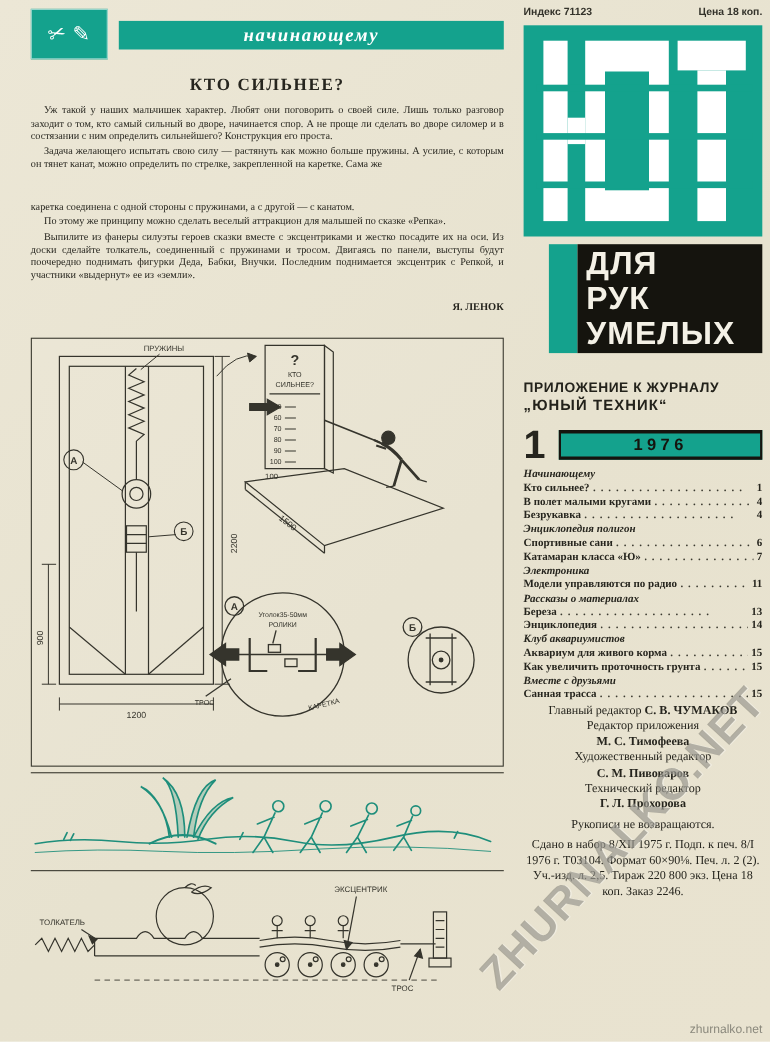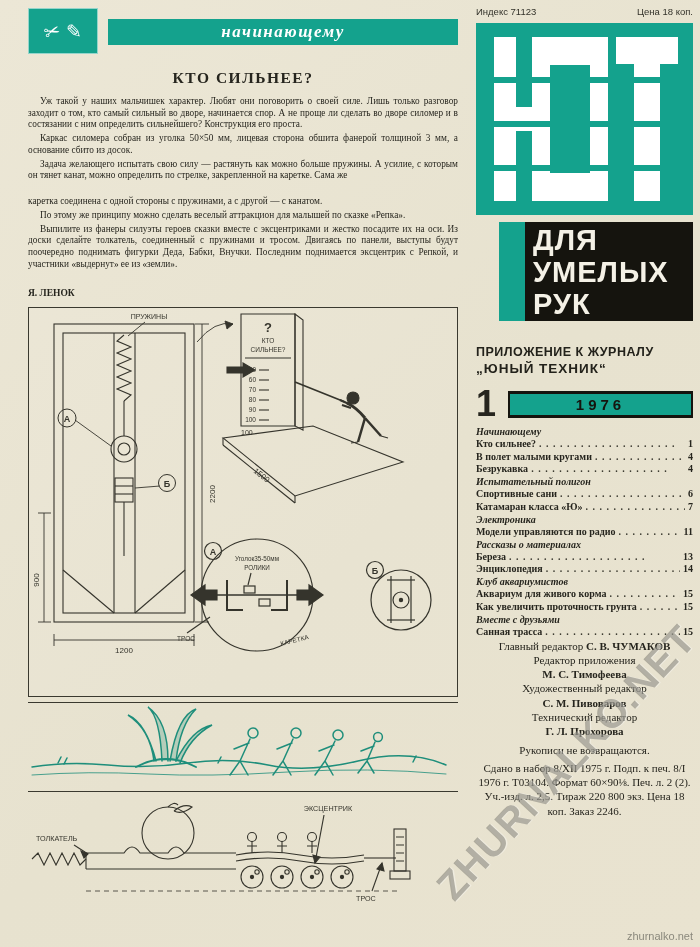--- a/index.html
+++ b/index.html
@@ -14,29 +14,29 @@
   .emblem-box{width:70px;height:46px;background:#14a28d;display:flex;align-items:center;justify-content:center;gap:6px;box-shadow:inset 0 0 0 1px rgba(255,255,255,.55);}
   .emblem-box span{color:#fff;font-size:19px;line-height:1;}
   .emblem-box .sc{transform:rotate(-18deg);}
   .rubric-band{flex:1;margin-left:10px;margin-top:11px;height:26px;background:#14a28d;display:flex;align-items:center;justify-content:center;}
   .rubric-band span{color:#fff;font-style:italic;font-weight:bold;font-size:17px;letter-spacing:1.5px;font-family:"Liberation Serif",serif;}
   .article-title{margin-top:15px;text-align:center;font-weight:bold;font-size:15.5px;letter-spacing:1.5px;}
   .cols{display:flex;gap:12px;margin-top:9px;min-height:204px;flex-direction:column;}
   .col{flex:1;text-align:justify;font-size:9.3px;line-height:1.26;}
   .col p{margin:0 0 2px 0;text-indent:12px;}
   .col p.no-indent{text-indent:0;}
-  .author{text-align:left;font-weight:bold;font-size:9.5px;margin-top:17px;}
+  .author{text-align:right;font-weight:bold;font-size:9.5px;margin-top:17px;}
   .drawing-box{margin-top:7px;border:1.5px solid #3a392f;height:388px;background:rgba(255,255,255,0.06);}
   .repka-strip{margin-top:5px;border-top:1.5px solid #3a392f;border-bottom:1.5px solid #3a392f;height:88px;}
   .mech-box{margin-top:7px;height:108px;}
   .copyright{margin-top:3px;font-size:9px;}
   svg text{font-family:"Liberation Sans",sans-serif;fill:#35342c;}
   
   .sidebar{position:absolute;left:476px;top:6px;width:217px;font-family:"Liberation Serif",serif;}
-  .index-row{display:flex;justify-content:space-between;font-family:"Liberation Sans",sans-serif;font-weight:normal;font-size:9.5px;color:#33322a;}
+  .index-row{display:flex;justify-content:space-between;font-family:"Liberation Sans",sans-serif;font-weight:bold;font-size:9.5px;color:#33322a;}
   .ut-logo{margin-top:6px;width:217px;height:192px;background:#14a28d;}
   .black-row{margin-top:7px;display:flex;height:99px;padding-left:23px;}
   .black-row .teal-strip{width:26px;background:#14a28d;}
   .black-box{flex:1;background:#15140e;color:#f4f1e6;font-family:"Liberation Sans",sans-serif;font-weight:bold;font-size:29px;line-height:32px;letter-spacing:1px;padding:2px 0 0 8px;}
   .subtitle{margin-top:24px;font-family:"Liberation Sans",sans-serif;font-weight:bold;color:#23221b;}
   .subtitle .s1{font-size:12.5px;letter-spacing:.5px;}
   .subtitle .s2{font-size:13.5px;margin-top:2px;letter-spacing:1px;}
   .issue-row{margin-top:11px;display:flex;align-items:center;}
   .issue-num{font-family:"Liberation Sans",sans-serif;font-weight:bold;font-size:36px;line-height:34px;}
   .year-box{flex:1;margin-left:12px;background:#14a28d;border:2px solid #15140e;border-top-width:3px;border-bottom-width:3px;text-align:center;font-family:"Liberation Sans",sans-serif;font-weight:bold;font-size:15px;letter-spacing:4px;padding:2px 0;color:#15140e;}
@@ -73,21 +73,20 @@
       <div class="rubric-band">
         <span>начинающему</span>
       </div>
     </div>
 
     <div class="article-title">КТО СИЛЬНЕЕ?</div>
 
     <div class="cols">
       <div class="col">
         <p>Уж такой у наших мальчишек характер. Любят они поговорить о своей силе. Лишь только разговор заходит о том, кто самый сильный во дворе, начинается спор. А не проще ли сделать во дворе силомер и в состязании с ним определить сильнейшего? Конструкция его проста.</p>
-        <p>Каркас силомера собран из уголка 50×50 мм, лицевая сторона обшита фанерой толщиной 3 мм, а основание сбито из досок.</p>
         <p>Задача желающего испытать свою силу — растянуть как можно больше пружины. А усилие, с которым он тянет канат, можно определить по стрелке, закрепленной на каретке. Сама же</p>
       </div>
       <div class="col">
         <p class="no-indent">каретка соединена с одной стороны с пружинами, а с другой — с канатом.</p>
         <p>По этому же принципу можно сделать веселый аттракцион для малышей по сказке «Репка».</p>
         <p>Выпилите из фанеры силуэты героев сказки вместе с эксцентриками и жестко посадите их на оси. Из доски сделайте толкатель, соединенный с пружинами и тросом. Двигаясь по панели, выступы будут поочередно поднимать фигурки Деда, Бабки, Внучки. Последним поднимается эксцентрик с Репкой, и участники «выдернут» ее из «земли».</p>
         <div class="author">Я. ЛЕНОК</div>
       </div>
     </div>
 
@@ -296,22 +295,22 @@
           <rect x="12" y="98" width="196" height="6"></rect>
           <rect x="12" y="142" width="196" height="6"></rect>
         </g>
       </svg>
     </div>
 
     <div class="black-row">
       <div class="teal-strip"></div>
       <div class="black-box">
         <div>ДЛЯ</div>
+        <div>РУК</div>
         <div>УМЕЛЫХ</div>
-        <div>РУК</div>
       </div>
     </div>
 
     <div class="subtitle">
       <div class="s1">ПРИЛОЖЕНИЕ К ЖУРНАЛУ</div>
       <div class="s2">„ЮНЫЙ ТЕХНИК“</div>
     </div>
 
     <div class="issue-row">
       <div class="issue-num">1</div>
@@ -329,21 +328,21 @@
       <div class="toc-item">
           <span class="toc-label">В полет малыми кругами</span>
           <span class="toc-leader"></span>
           <span class="toc-page">4</span>
         </div>
       <div class="toc-item">
           <span class="toc-label">Безрукавка</span>
           <span class="toc-leader"></span>
           <span class="toc-page">4</span>
         </div>
-      <div class="toc-section">Испытательный полигон</div>
+      <div class="toc-section">Энциклопедия полигон</div>
       <div class="toc-item">
           <span class="toc-label">Спортивные сани</span>
           <span class="toc-leader"></span>
           <span class="toc-page">6</span>
         </div>
       <div class="toc-item">
           <span class="toc-label">Катамаран класса «Ю»</span>
           <span class="toc-leader"></span>
           <span class="toc-page">7</span>
         </div>

